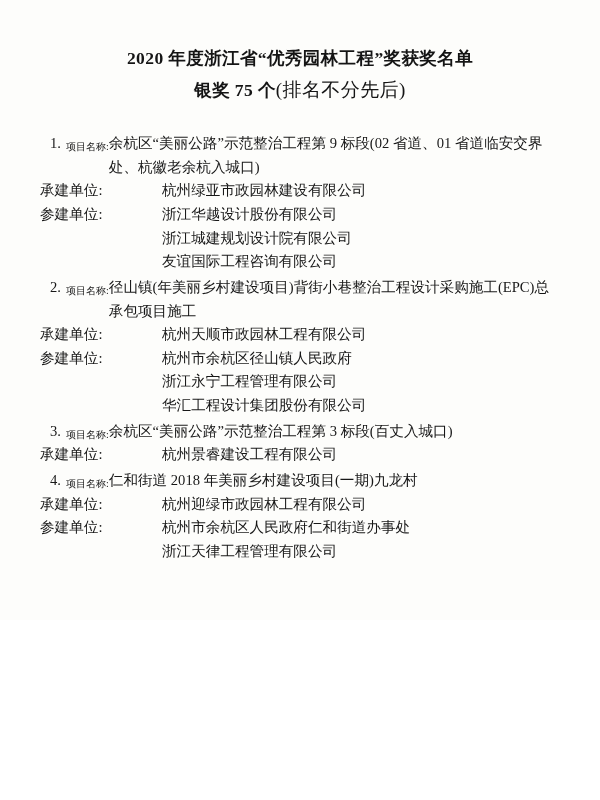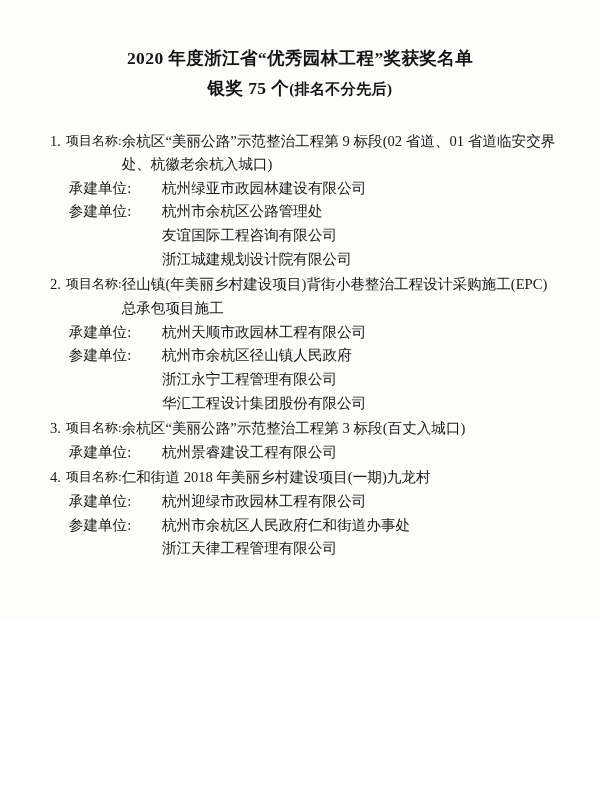--- a/index.html
+++ b/index.html
@@ -34,22 +34,22 @@
     color: #151515;
   }
   .title-line-2 {
     font-size: 17.5px;
     font-weight: bold;
     letter-spacing: 0.4px;
     line-height: 1.7;
     color: #151515;
   }
   .title-line-2 .small {
-    font-size: 15px;
-    font-weight: bold;
+    font-size: 19px;
+    font-weight: normal;
   }
   .body-list {
     margin: 0;
     padding: 0;
     list-style: none;
   }
   .entry {
     margin-bottom: 2px;
   }
   .entry-head {
@@ -63,39 +63,40 @@
     width: 26px;
     flex: 0 0 26px;
     text-align: right;
     padding-right: 5px;
     box-sizing: border-box;
     font-size: 14.6px;
   }
   .entry-label {
     flex: 0 0 auto;
     white-space: nowrap;
-    font-size: 13px;
+    font-size: 10px;
+    margin-top: 7px;
   }
   .entry-value {
     flex: 1 1 auto;
     font-size: 14.6px;
     line-height: 1.62;
   }
   .sub-row {
     display: flex;
     align-items: flex-start;
     font-size: 14.6px;
     line-height: 1.62;
     color: #171717;
     padding-left: 0;
   }
   .sub-label {
     width: 122px;
     flex: 0 0 122px;
-    text-align: center;
+    text-align: left;
     white-space: nowrap;
     padding-right: 2px;
     box-sizing: border-box;
   }
   .sub-value {
     flex: 1 1 auto;
   }
   .sub-row.cont .sub-label {
     color: transparent;
   }
@@ -122,29 +123,29 @@
         <span class="entry-num">1.</span>
         <span class="entry-label">项目名称:</span>
         <span class="entry-value">余杭区“美丽公路”示范整治工程第 9 标段(02 省道、01 省道临安交界处、杭徽老余杭入城口)</span>
       </div>
       <div class="sub-row">
         <span class="sub-label">承建单位:</span>
         <span class="sub-value">杭州绿亚市政园林建设有限公司</span>
       </div>
       <div class="sub-row">
         <span class="sub-label">参建单位:</span>
-        <span class="sub-value">杭州市余杭区公路管理处</span>
+        <span class="sub-value">浙江华越设计股份有限公司</span>
+      </div>
+      <div class="sub-row cont">
+        <span class="sub-label">参建单位:</span>
+        <span class="sub-value">浙江城建规划设计院有限公司</span>
       </div>
       <div class="sub-row cont">
         <span class="sub-label">参建单位:</span>
         <span class="sub-value">友谊国际工程咨询有限公司</span>
-      </div>
-      <div class="sub-row cont">
-        <span class="sub-label">参建单位:</span>
-        <span class="sub-value">浙江城建规划设计院有限公司</span>
       </div>
     </div>
 
     <div class="entry">
       <div class="entry-head">
         <span class="entry-num">2.</span>
         <span class="entry-label">项目名称:</span>
         <span class="entry-value">径山镇(年美丽乡村建设项目)背街小巷整治工程设计采购施工(EPC)总承包项目施工</span>
       </div>
       <div class="sub-row">

